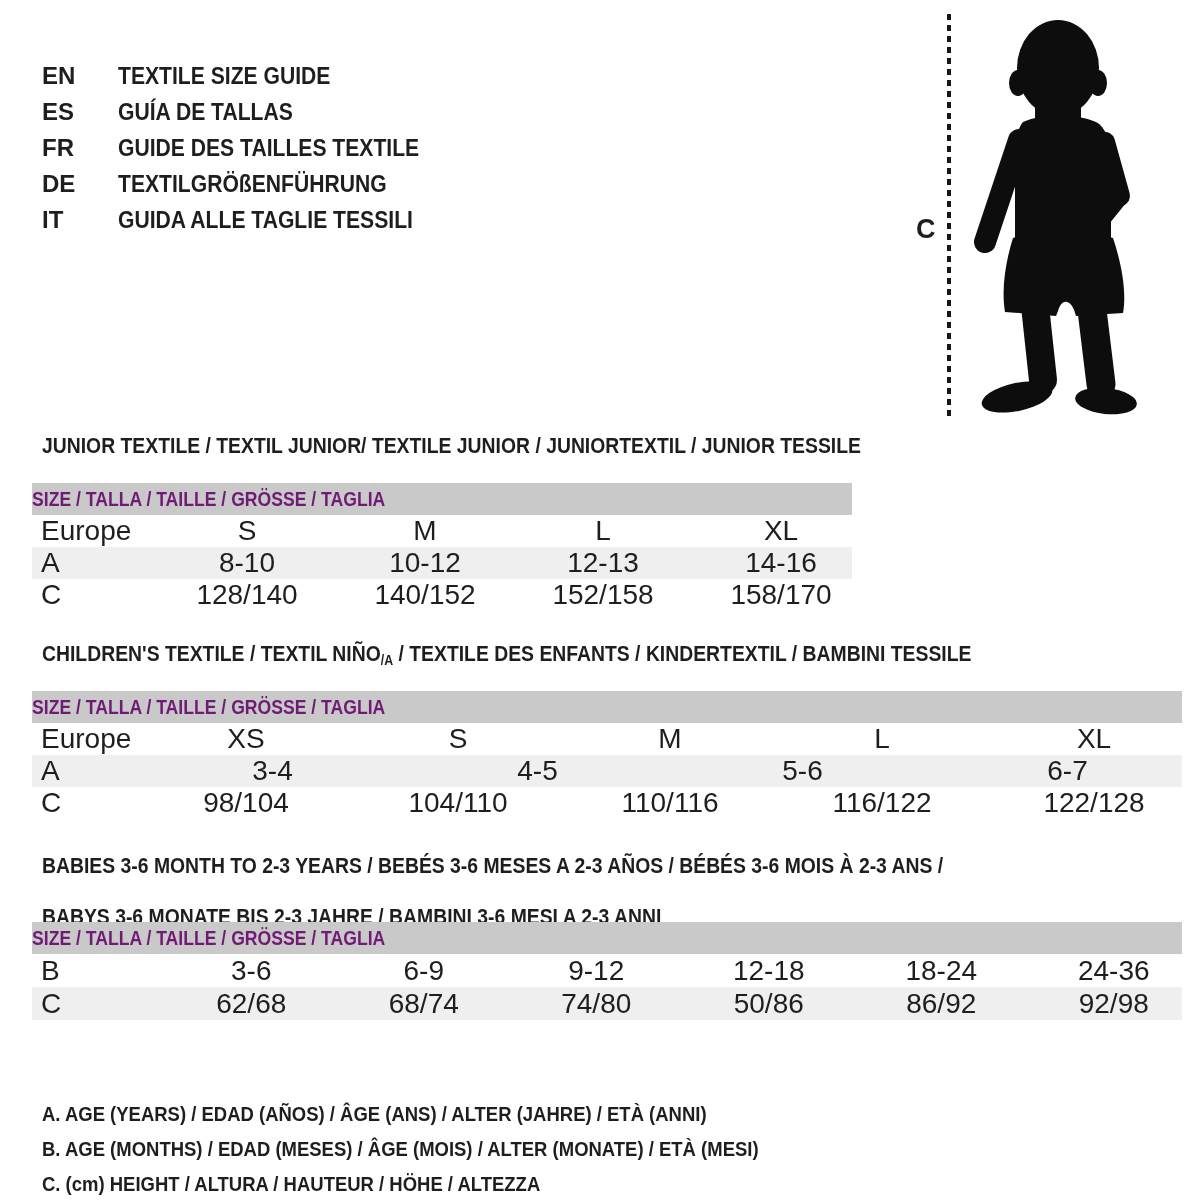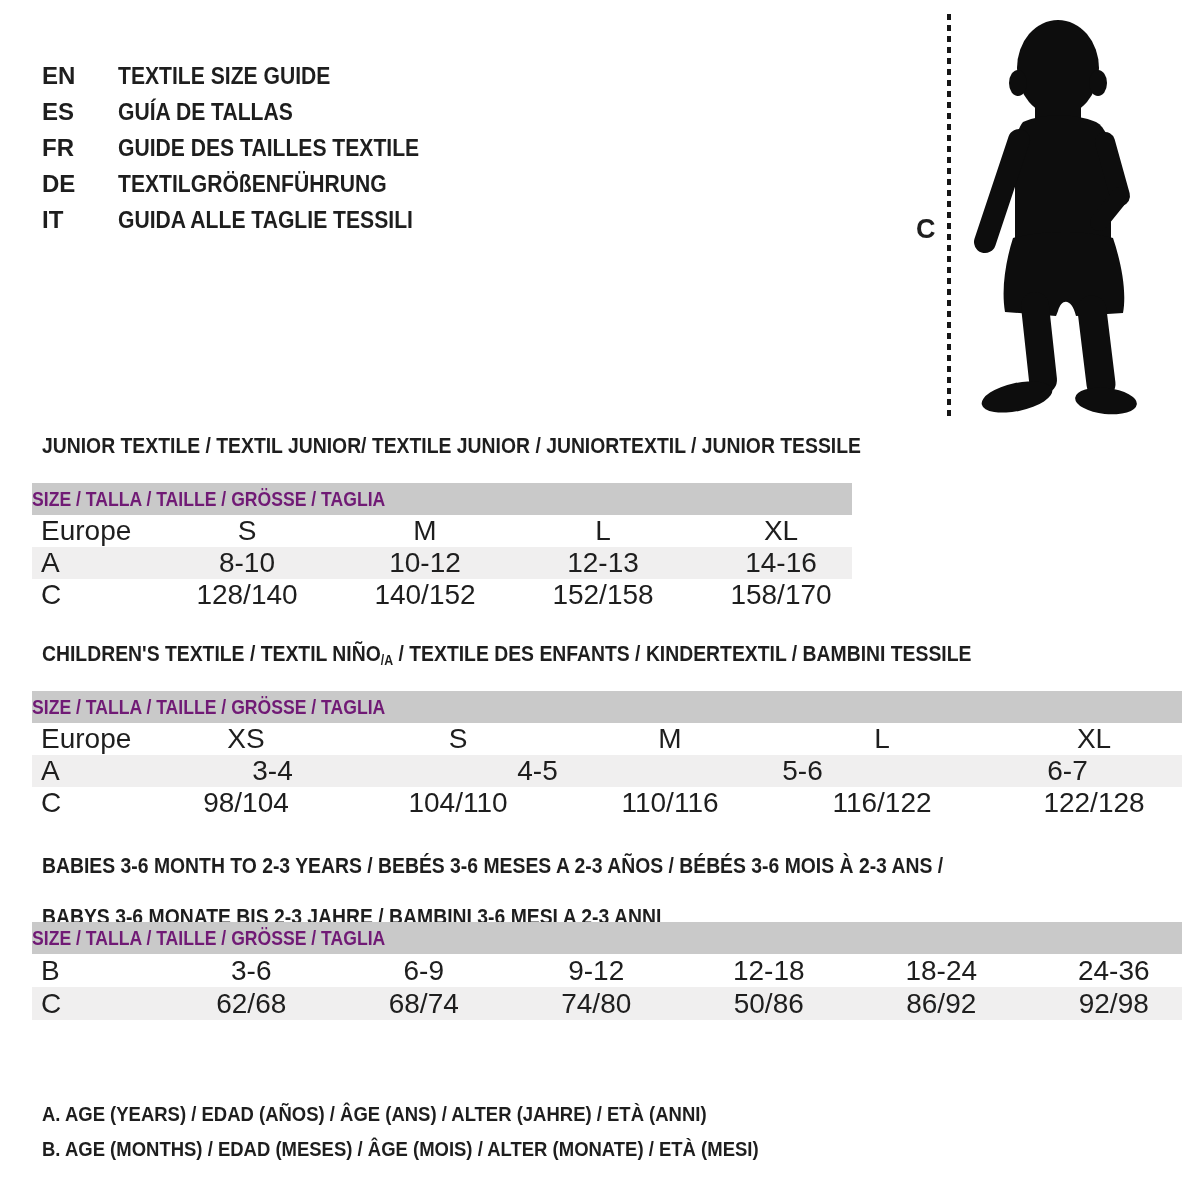--- a/index.html
+++ b/index.html
@@ -188,13 +188,16 @@
   </div>
 </div>
 
 <div class="legend">
   <div class="legend-line">
     <span class="cond">A. AGE (YEARS) / EDAD (AÑOS) / ÂGE (ANS) / ALTER (JAHRE) / ETÀ (ANNI)</span>
   </div>
   <div class="legend-line">
     <span class="cond">B. AGE (MONTHS) / EDAD (MESES) / ÂGE (MOIS) / ALTER (MONATE) / ETÀ (MESI)</span>
   </div>
+  <div class="legend-line">
+    <span class="cond">C. (cm) HEIGHT / ALTURA / HAUTEUR / HÖHE / ALTEZZA</span>
+  </div>
 </div>
 
 </body></html>

